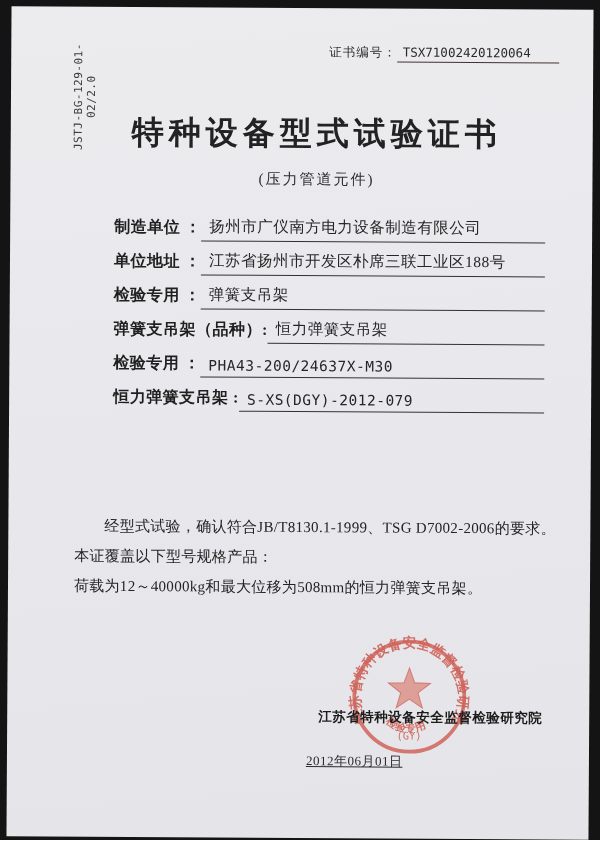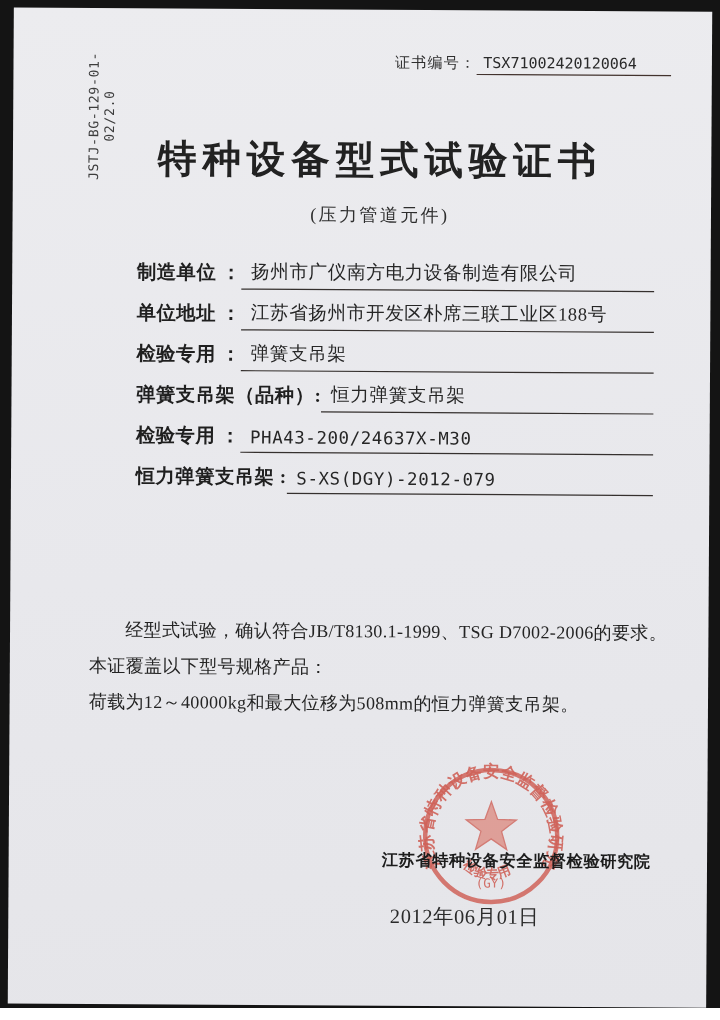--- a/index.html
+++ b/index.html
@@ -83,23 +83,24 @@
     width:132px;height:132px;
     opacity:0.88;
   }
   .issuer{
     position:absolute;left:311px;top:700px;
     font-size:13.5px;font-weight:bold;color:#1c1c1c;
     white-space:nowrap;letter-spacing:0.5px;
     z-index:3;
   }
   .date{
-    position:absolute;left:318px;top:744px;
-    font-size:17px;color:#2b2b2b;letter-spacing:0.5px;
+    position:absolute;left:299px;top:744px;
+    font-size:13px;color:#2b2b2b;letter-spacing:0.5px;
     z-index:3;
+    text-decoration:underline;
   }
 </style>
 </head>
 <body>
 
 <div class="scan">
   <div class="paper">
 
     <div class="vcode">JSTJ-BG-129-01-02/2.0</div>
 

